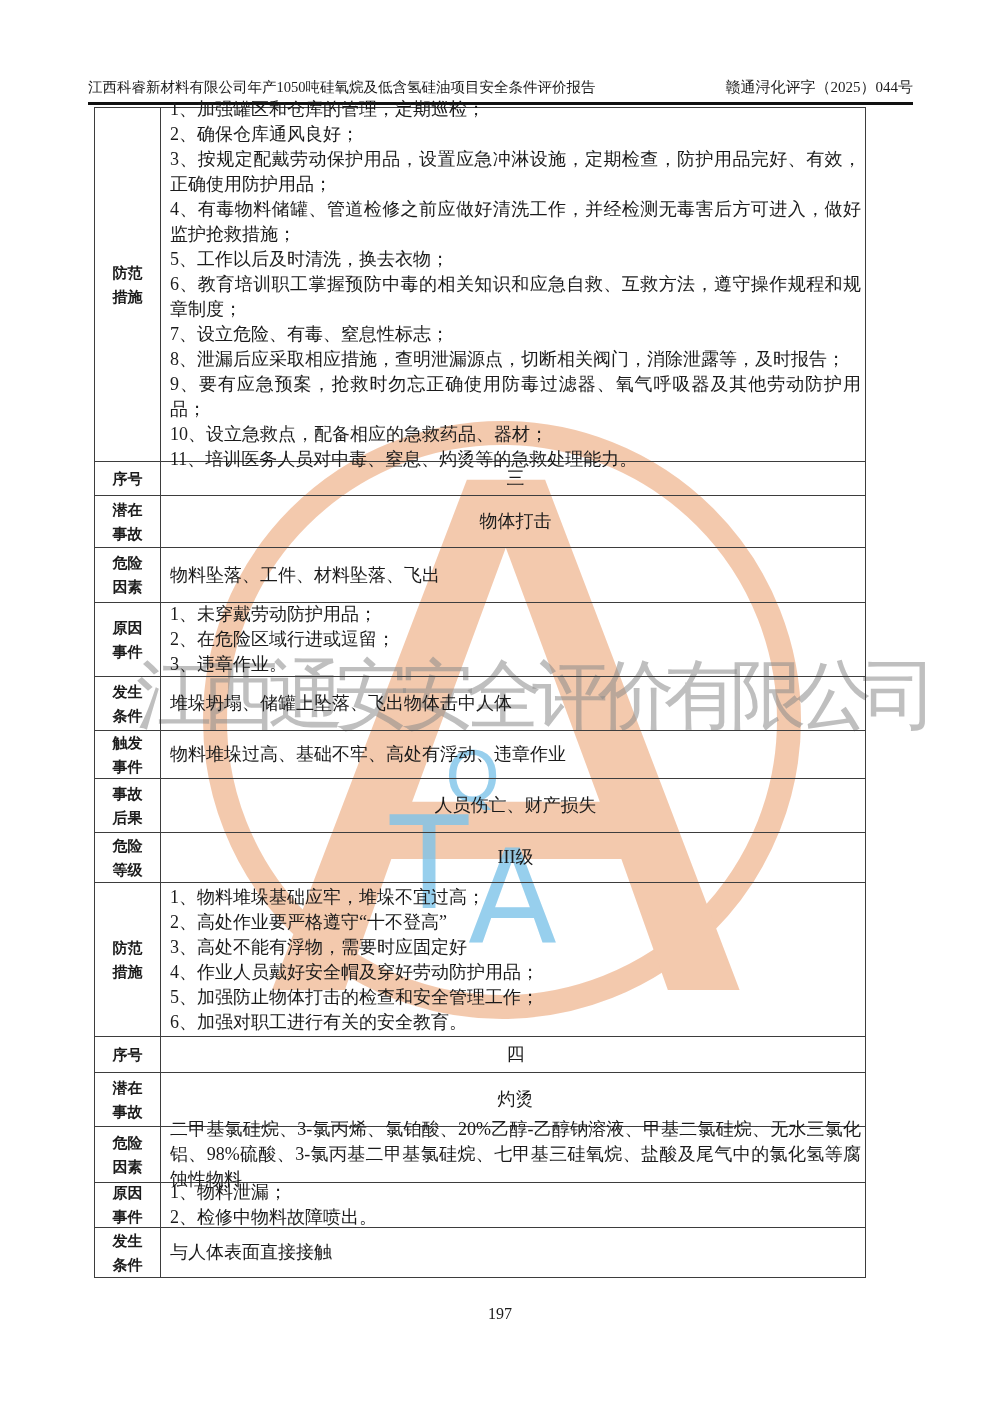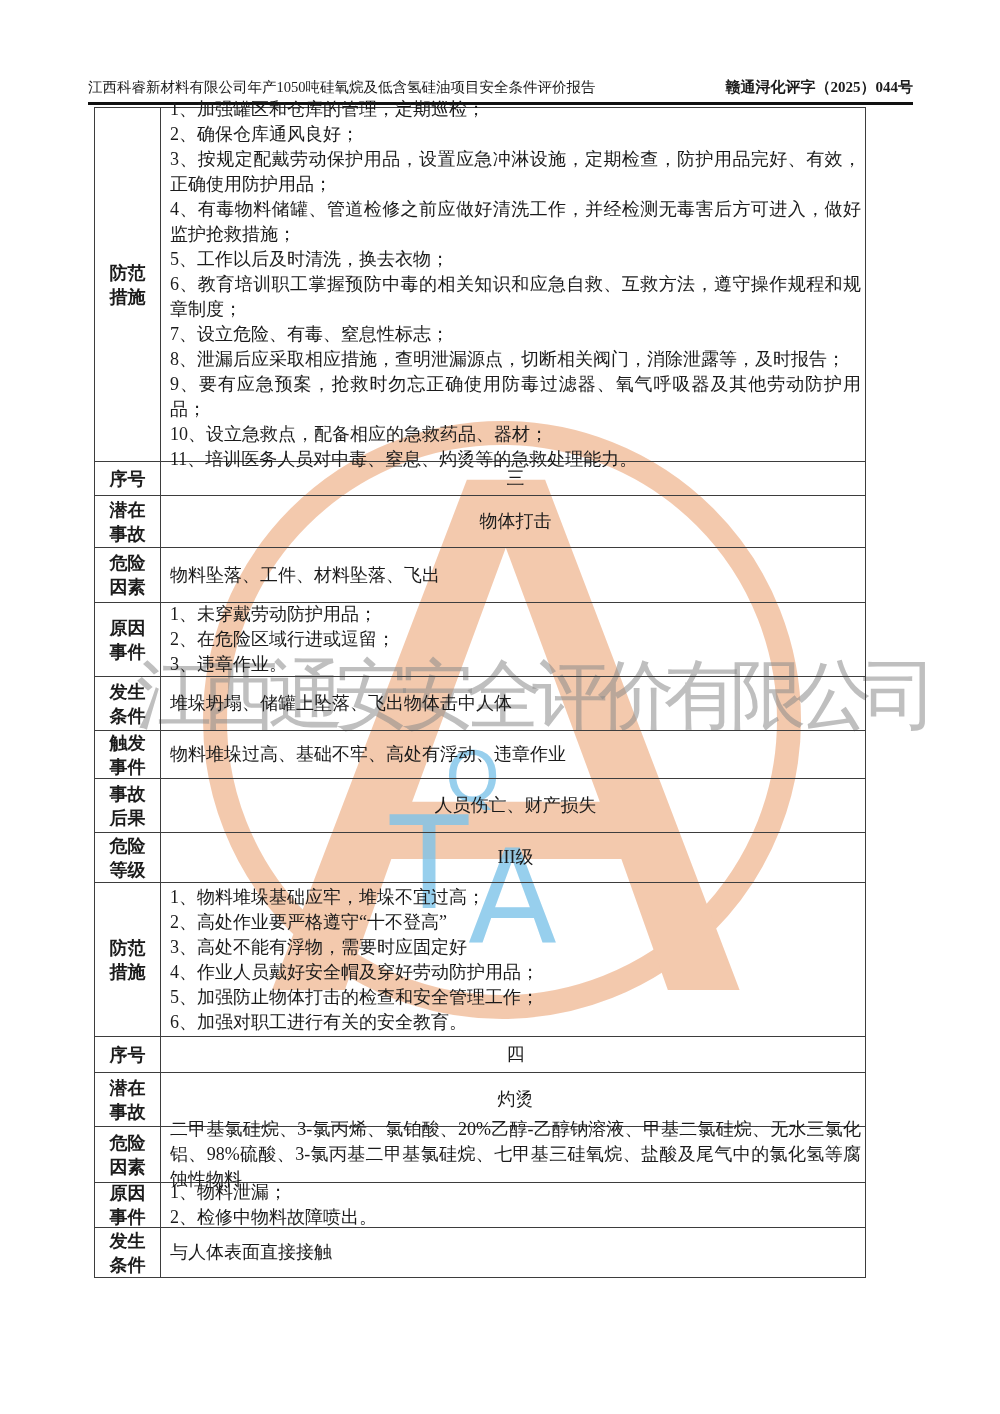--- a/index.html
+++ b/index.html
@@ -10,21 +10,21 @@
     color:#1b1b1b;
   }
   
   .header{
     position:absolute;left:88px;top:78px;width:825px;
     border-bottom:3px solid #111;
     padding-bottom:5px;
     display:flex;justify-content:space-between;align-items:flex-end;
   }
   .header .left{font-size:14.5px;letter-spacing:0px;white-space:nowrap;}
-  .header .right{font-size:15px;font-weight:700;white-space:nowrap;}
+  .header .right{font-size:15px;font-weight:400;white-space:nowrap;}
   
   .wm-logo{position:absolute;left:200px;top:418px;width:604px;height:604px;z-index:0;opacity:.5;}
   .wm-letter{position:absolute;z-index:0;font-family:"DejaVu Sans",sans-serif;color:rgba(125,195,232,0.8);line-height:1;}
   .wm-q{left:445px;top:742px;font-size:70px;}
   .wm-t{left:390px;top:800px;font-size:128px;}
   .wm-a{left:468px;top:832px;font-size:130px;}
   .wm-text{
     position:absolute;left:0;top:652px;width:1000px;z-index:0;
     text-align:center;font-size:76px;line-height:86px;letter-spacing:-10px;
     color:rgba(138,138,138,0.55);white-space:nowrap;
@@ -35,21 +35,21 @@
   .htable{
     position:absolute;left:94px;top:107px;width:772px;z-index:1;
     border:1px solid #3d3d3d;box-sizing:border-box;
     background:transparent;
   }
   .trow{display:flex;box-sizing:border-box;border-bottom:1px solid #3d3d3d;}
   .trow:last-child{border-bottom:none;}
   .tlabel{
     flex:0 0 66px;box-sizing:border-box;border-right:1px solid #3d3d3d;
     display:flex;align-items:center;justify-content:center;
-    font-size:18px;font-weight:bold;line-height:24px;white-space:pre-line;
+    font-size:15px;font-weight:bold;line-height:24px;white-space:pre-line;
   }
   .tcell{
     flex:1 1 auto;box-sizing:border-box;
     display:flex;align-items:center;
     font-size:18px;line-height:25px;white-space:pre-line;
     padding:2px 4px 2px 9px;
   }
   .tcell.left{text-align:justify;justify-content:flex-end;}
   .tcell.left > span{width:100%;}
   .tcell.center{justify-content:center;text-align:center;}
@@ -178,14 +178,15 @@
     </div>
 
     <div class="trow" style="height:49px">
       <div class="tlabel">发生
 条件</div>
       <div class="tcell left"><span>与人体表面直接接触</span></div>
     </div>
 
   </div>
 
+  <div class="pageno">197</div>
 
 </div>
 
 </body></html>

